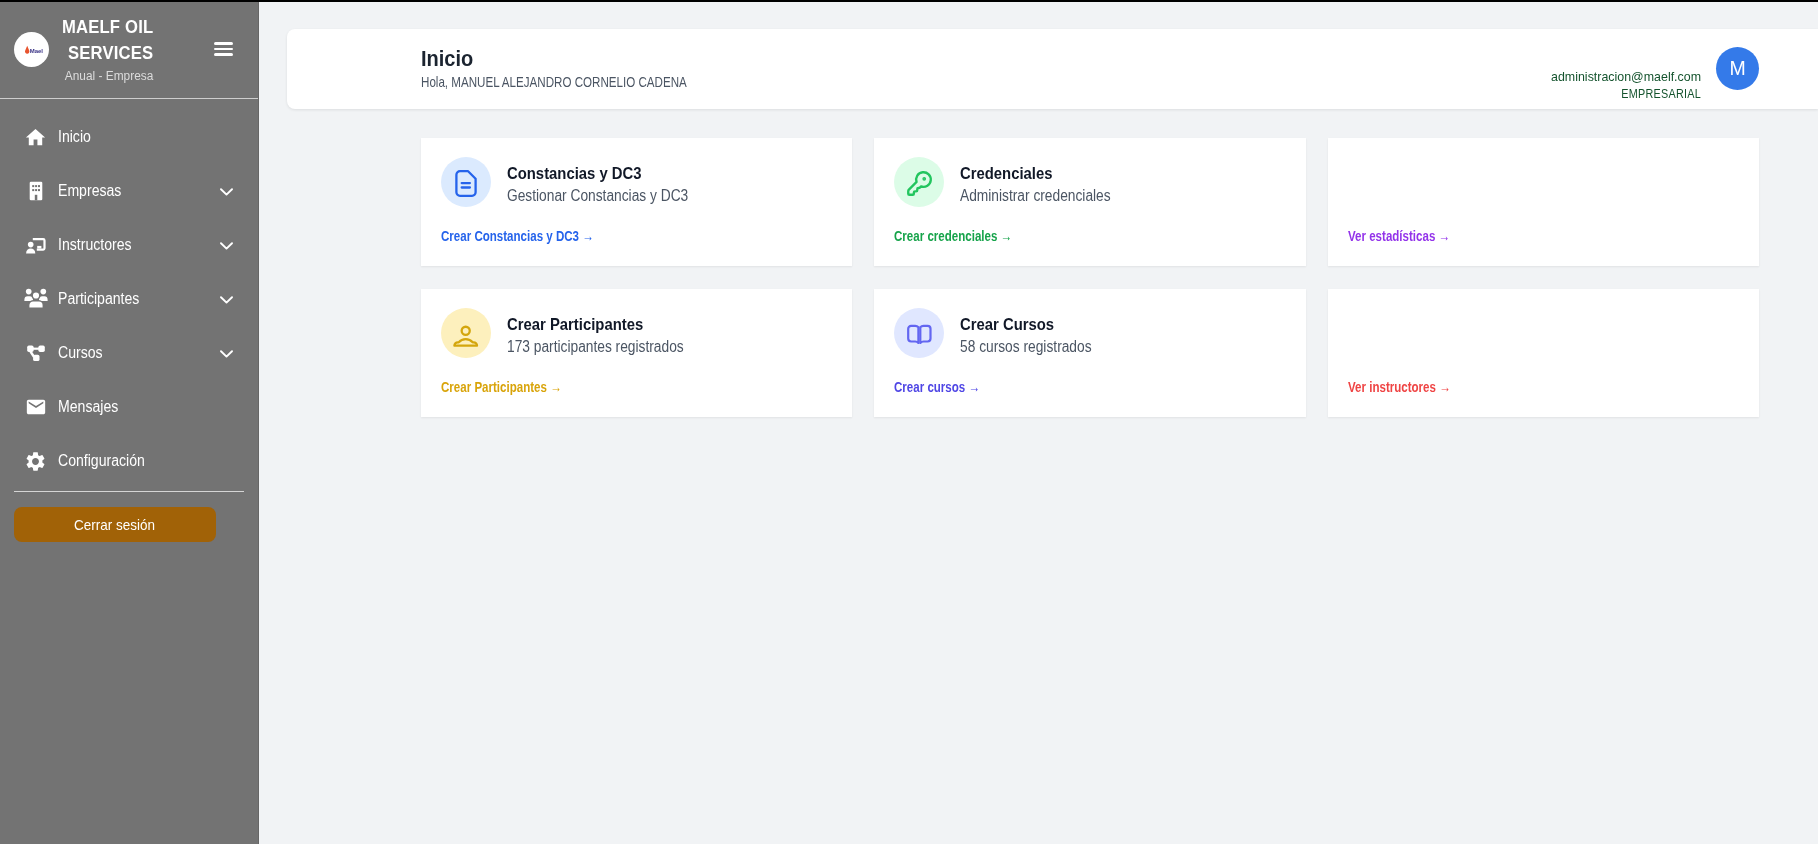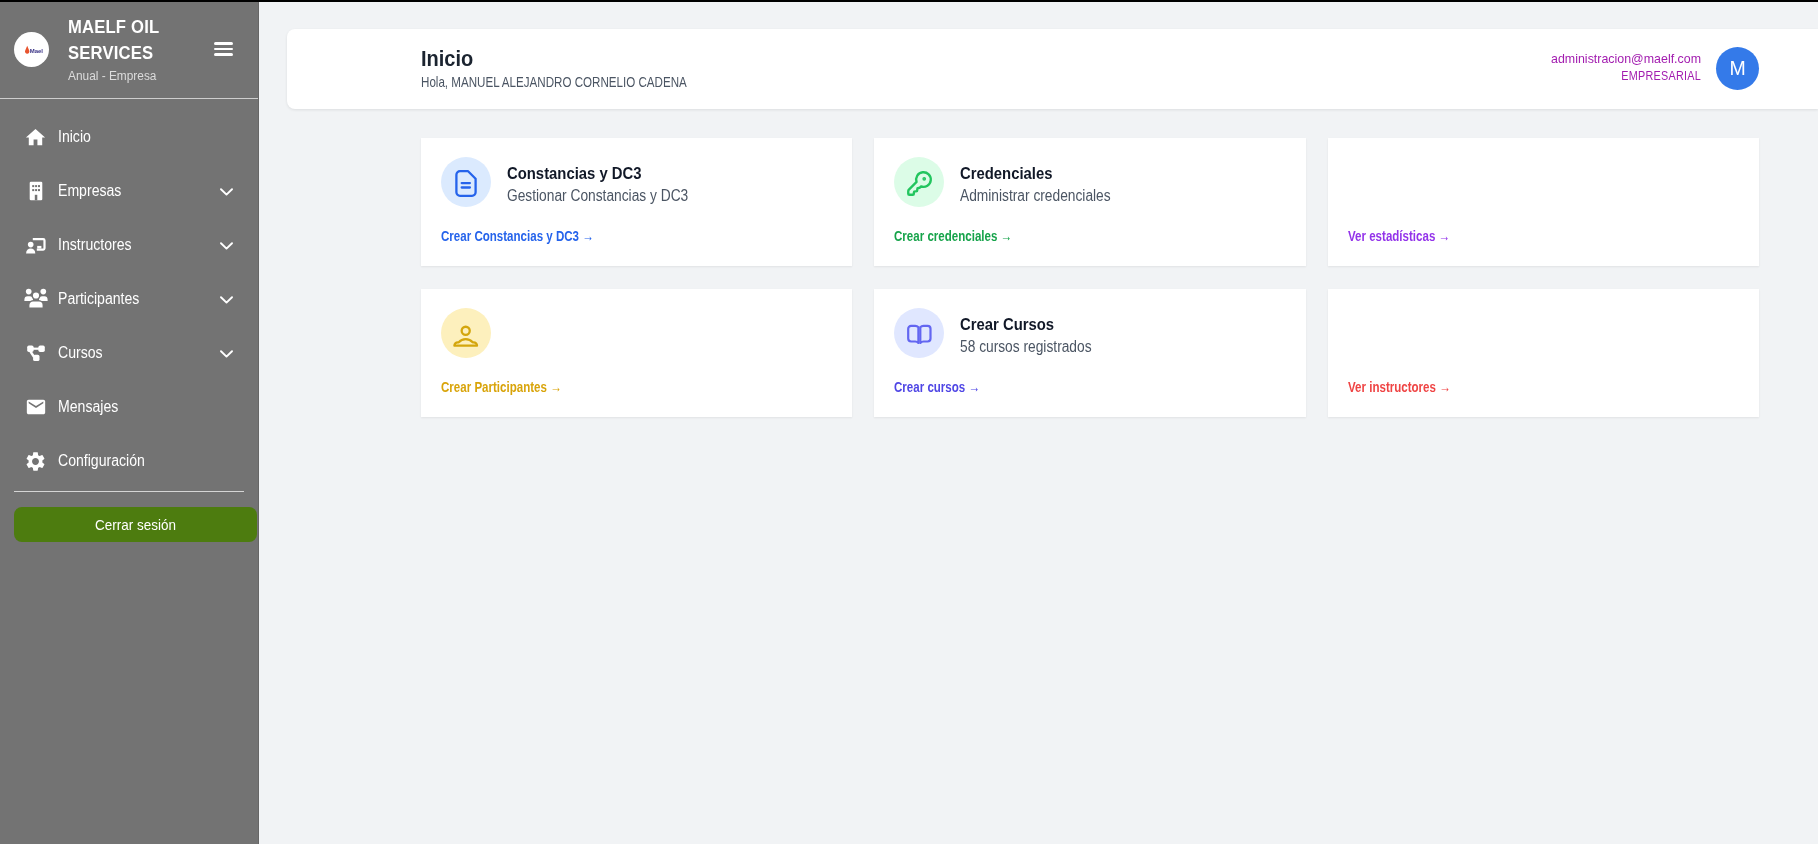--- a/index.html
+++ b/index.html
@@ -5,39 +5,39 @@
 * { margin:0; padding:0; box-sizing:border-box; }
 html,body { width:1818px; height:844px; overflow:hidden; }
 body { font-family:"Liberation Sans", sans-serif; background:#f1f3f5; position:relative; }
 #topstrip { position:absolute; top:0; left:0; width:1818px; height:2px; background:#000; z-index:50; }
 
 
 #sidebar { position:absolute; left:0; top:0; width:259px; height:844px; background:#737373; z-index:5; border-right:1px solid #666; }
 #brand { position:relative; height:99px; border-bottom:1px solid rgba(255,255,255,0.65); }
 #logo { position:absolute; left:14px; top:32px; width:35px; height:35px; border-radius:50%; background:#fff; }
 #logo svg { position:absolute; left:0; top:0; }
-#brandtext { position:absolute; left:68px; top:14px; color:#fff; }
+#brandtext { position:absolute; left:62px; top:14px; color:#fff;text-align:right; }
 #brandtext .t { font-size:17.5px; font-weight:bold; line-height:26px; letter-spacing:0.2px; transform:scaleX(0.95); transform-origin:0 50%; white-space:nowrap; }
 #brandtext .s { font-size:12.5px; color:#dcdcdc; margin-top:3px; transform:scaleX(0.95); transform-origin:0 50%; white-space:nowrap; }
 #burger { position:absolute; left:214px; top:42px; width:18.5px; }
 #burger div { height:2.8px; border-radius:2px; background:#fff; margin-bottom:2.9px; }
 #menu { position:absolute; left:0; top:110px; width:259px; }
 .mi { height:54px; display:flex; align-items:center; position:relative; color:#fff; }
 .mi .ic { width:24px; height:24px; margin-left:23.6px; display:flex; align-items:center; justify-content:center; flex:0 0 24px; }
 .mi .lbl { font-size:16px; margin-left:10.4px; transform:scaleX(0.88); transform-origin:0 50%; white-space:nowrap; }
 .mi .chev { position:absolute; right:26px; top:50%; margin-top:-3px; line-height:0; }
 #sdivider { position:absolute; left:14px; right:14px; top:491px; border-top:1px solid rgba(255,255,255,0.7); }
-#logout { position:absolute; left:14px; top:507px; width:243px; height:35px; background:#4d7c0f; border-radius:8px; color:#fff; font-size:14.5px; display:flex; align-items:center; justify-content:center; }
+#logout { position:absolute; left:14px; top:507px; width:202px; height:35px; background:#a16207; border-radius:8px; color:#fff; font-size:14.5px; display:flex; align-items:center; justify-content:center; }
 #logout span { transform:scaleX(0.93); white-space:nowrap; }
 
 
 #header { position:absolute; left:287px; top:29px; width:1531px; height:80px; background:#fff; border-radius:8px 0 0 8px; box-shadow:0 1px 3px rgba(0,0,0,0.09); z-index:4; }
 #htitle { position:absolute; left:134px; top:17px; font-size:22px; font-weight:bold; color:#1b2430; transform:scaleX(0.91); transform-origin:0 0; }
 #hsub { position:absolute; left:134px; top:45px; font-size:14.5px; color:#4b5563; transform:scaleX(0.80); transform-origin:0 0; white-space:nowrap; }
-#hright { position:absolute; right:117px; top:22px; text-align:right; color:#a21caf; }
+#hright { position:absolute; right:117px; top:40px; text-align:right; color:#14532d; }
 #hmail { font-size:13.5px; transform:scaleX(0.92); transform-origin:100% 50%; }
 #hrole { font-size:12px; margin-top:3px; letter-spacing:0.3px; transform:scaleX(0.90); transform-origin:100% 50%; }
 #avatar { position:absolute; right:59px; top:17.5px; width:43px; height:43px; border-radius:50%; background:#347ae9; color:#fff; font-size:19.5px; display:flex; align-items:center; justify-content:center; }
 
 
 #grid { position:absolute; left:421px; top:138px; width:1338px; display:grid; grid-template-columns:repeat(3,1fr); column-gap:22px; row-gap:23px; }
 .card { position:relative; height:128px; background:#fff; border-radius:0; box-shadow:0 1px 2px rgba(0,0,0,0.07); padding:19px 20px; }
 .crow { display:flex; }
 .cic { width:50px; height:50px; border-radius:50%; flex:0 0 50px; display:flex; align-items:center; justify-content:center; }
 .cic svg { position:relative; top:1.5px; }
@@ -214,20 +214,24 @@
     <div class="clink" style="color:#9333ea;">Ver estadísticas →</div>
   </div>
   <div class="card">
     <div class="crow">
       <div class="cic" style="background:#fdf0bd;">
         <svg width="28" height="24" viewBox="0 0 28 24" fill="none" stroke="#d4a60d" stroke-width="2.3" stroke-linecap="round" stroke-linejoin="round">
             <circle cx="13.7" cy="7.8" r="4.05"></circle>
             <path d="M2.4 22.7c0-1.8 1.5-3.3 3.3-3.3h1a9 9 0 0 1 14 0h1c1.8 0 3.3 1.5 3.3 3.3z"></path>
           </svg>
       </div>
+      <div class="ctxt">
+        <div class="ct">Crear Participantes</div>
+        <div class="cs">173 participantes registrados</div>
+      </div>
     </div>
     <div class="clink" style="color:#d9a40a;">Crear Participantes →</div>
   </div>
   <div class="card">
     <div class="crow">
       <div class="cic" style="background:#e0e7ff;">
         <svg width="25" height="21" viewBox="0 0 25 21" fill="none" stroke="#6366f1" stroke-width="2.2" stroke-linecap="round" stroke-linejoin="round">
             <path d="M11.4 3.3C10.6 2.4 9.4 1.9 8.2 1.9H4.1C2.5 1.9 1.2 3.2 1.2 4.8v9.8c0 1.6 1.3 2.9 2.9 2.9h4.1c1.2 0 2.4.5 3.2 1.4z"></path>
             <path d="M13.3 3.3c.8-.9 2-1.4 3.2-1.4h4.1c1.6 0 2.9 1.3 2.9 2.9v9.8c0 1.6-1.3 2.9-2.9 2.9h-4.1c-1.2 0-2.4.5-3.2 1.4z"></path>
           </svg>

